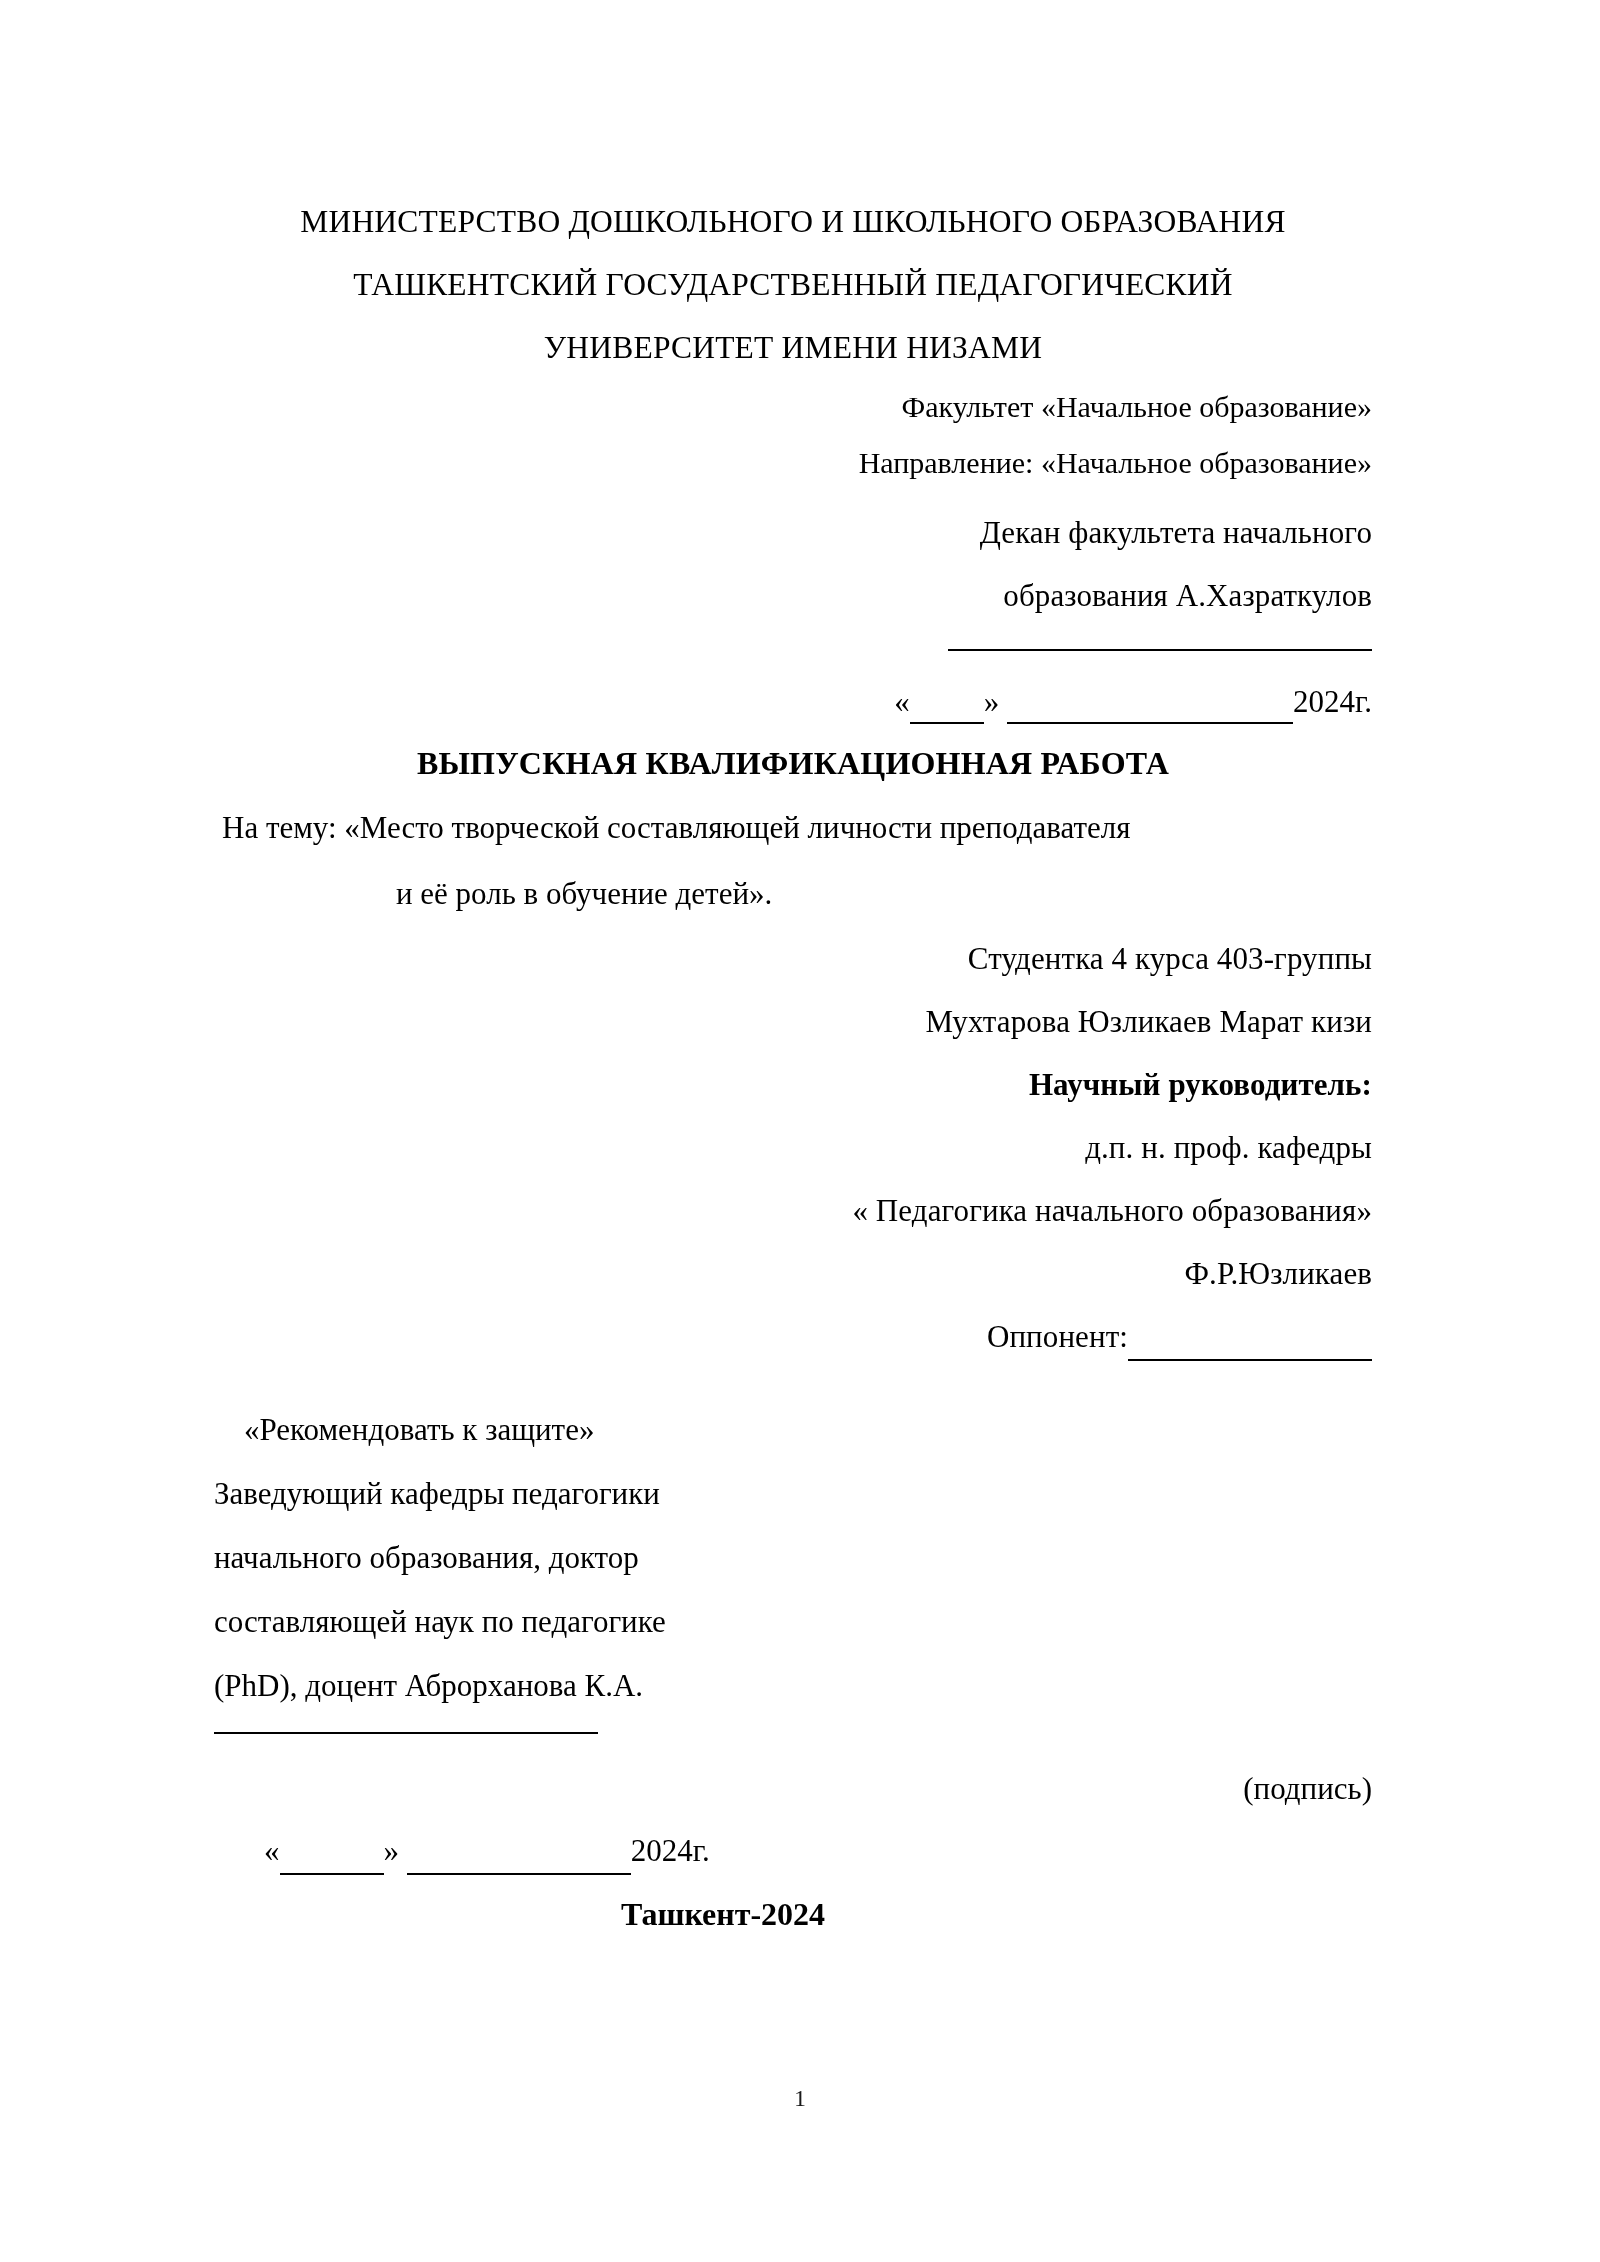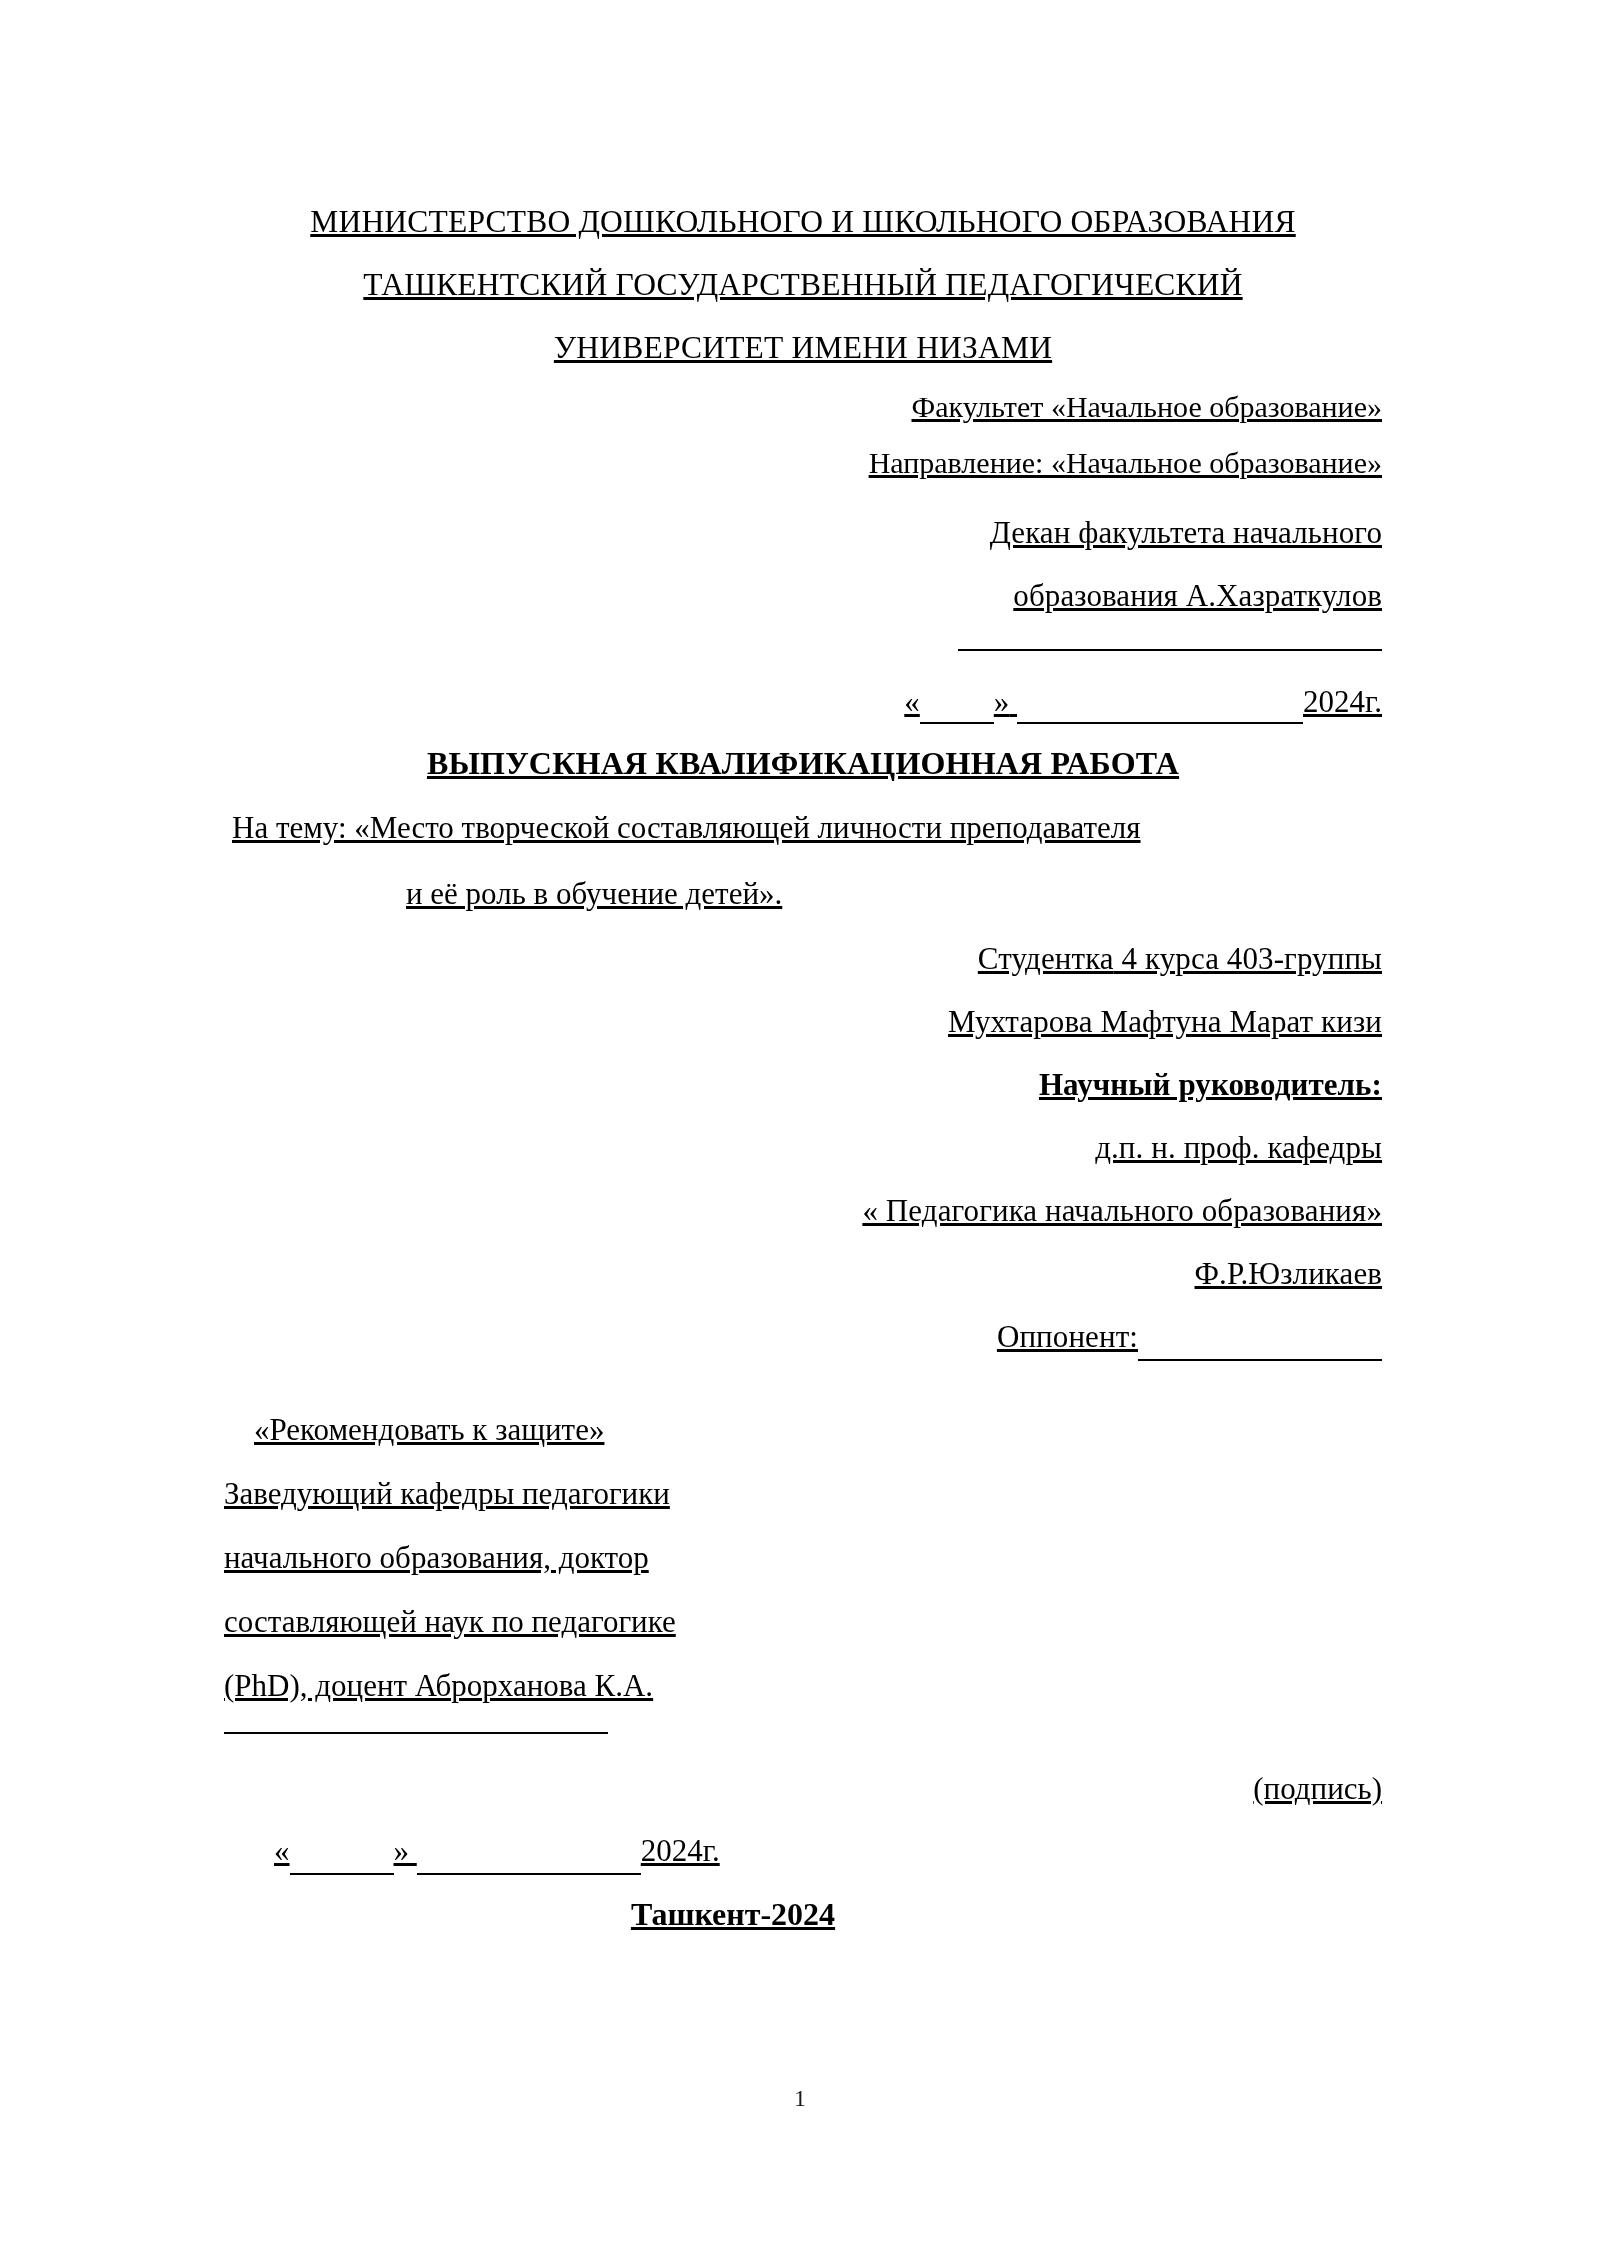--- a/index.html
+++ b/index.html
@@ -14,24 +14,23 @@
     background: #ffffff;
     font-family: "Liberation Serif", "DejaVu Serif", serif;
     color: #000000;
     box-sizing: border-box;
     overflow: hidden;
   }
 
   
   .content {
     position: absolute;
-    left: 224px;
+    left: 214px;
     top: 190px;
     width: 1158px;
-    text-decoration: underline;
   }
 
   .ln {
     font-size: 31px;
     line-height: 63px;
     white-space: pre-wrap;
     letter-spacing: 0.1px;
   }
   .ln.right   { text-align: right; }
   .ln.bold    { font-weight: bold; }
@@ -217,21 +216,21 @@
 
     <div class="vkr-title">ВЫПУСКНАЯ КВАЛИФИКАЦИОННАЯ РАБОТА</div>
 
     <div>
       <div class="topic first">На тему: «Место творческой составляющей личности преподавателя</div>
       <div class="topic second">и её роль в обучение детей».</div>
     </div>
 
     <div>
       <div class="ln right"><span class="bold">Студентка</span><span> 4 курса 403-группы</span></div>
-      <div class="ln right">Мухтарова Мафтуна Марат кизи</div>
+      <div class="ln right">Мухтарова Юзликаев Марат кизи</div>
     </div>
 
     <div>
       <div class="ln right bold">Научный руководитель:</div>
       <div class="ln right">д.п. н. проф. кафедры</div>
       <div class="ln right">« Педагогика начального образования»</div>
       <div class="ln right">Ф.Р.Юзликаев</div>
     </div>
 
     <div class="ln right"><span class="bold">Оппонент:</span><span class="u-opponent"></span></div>

